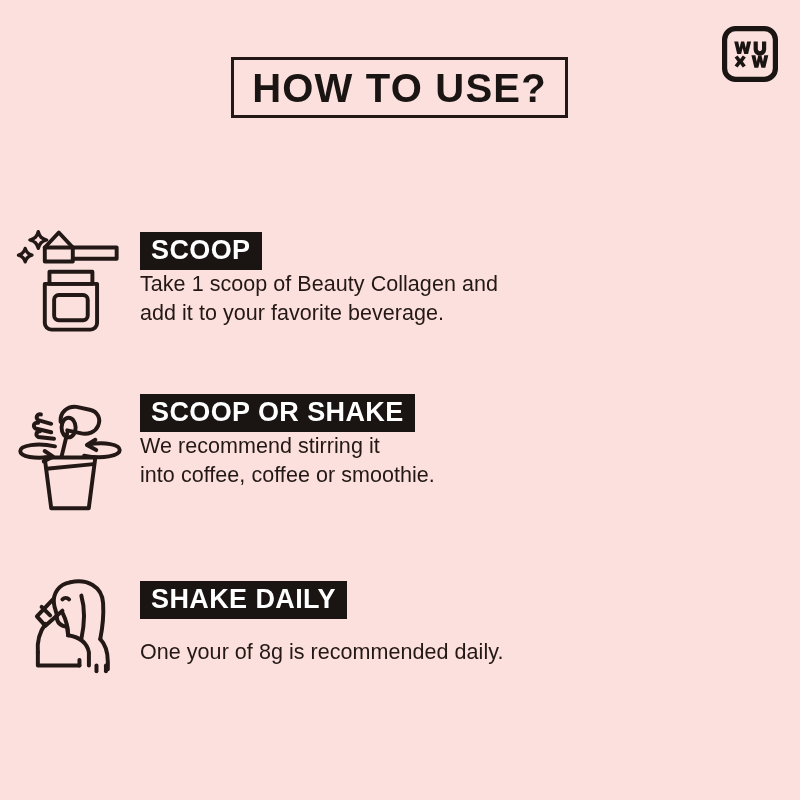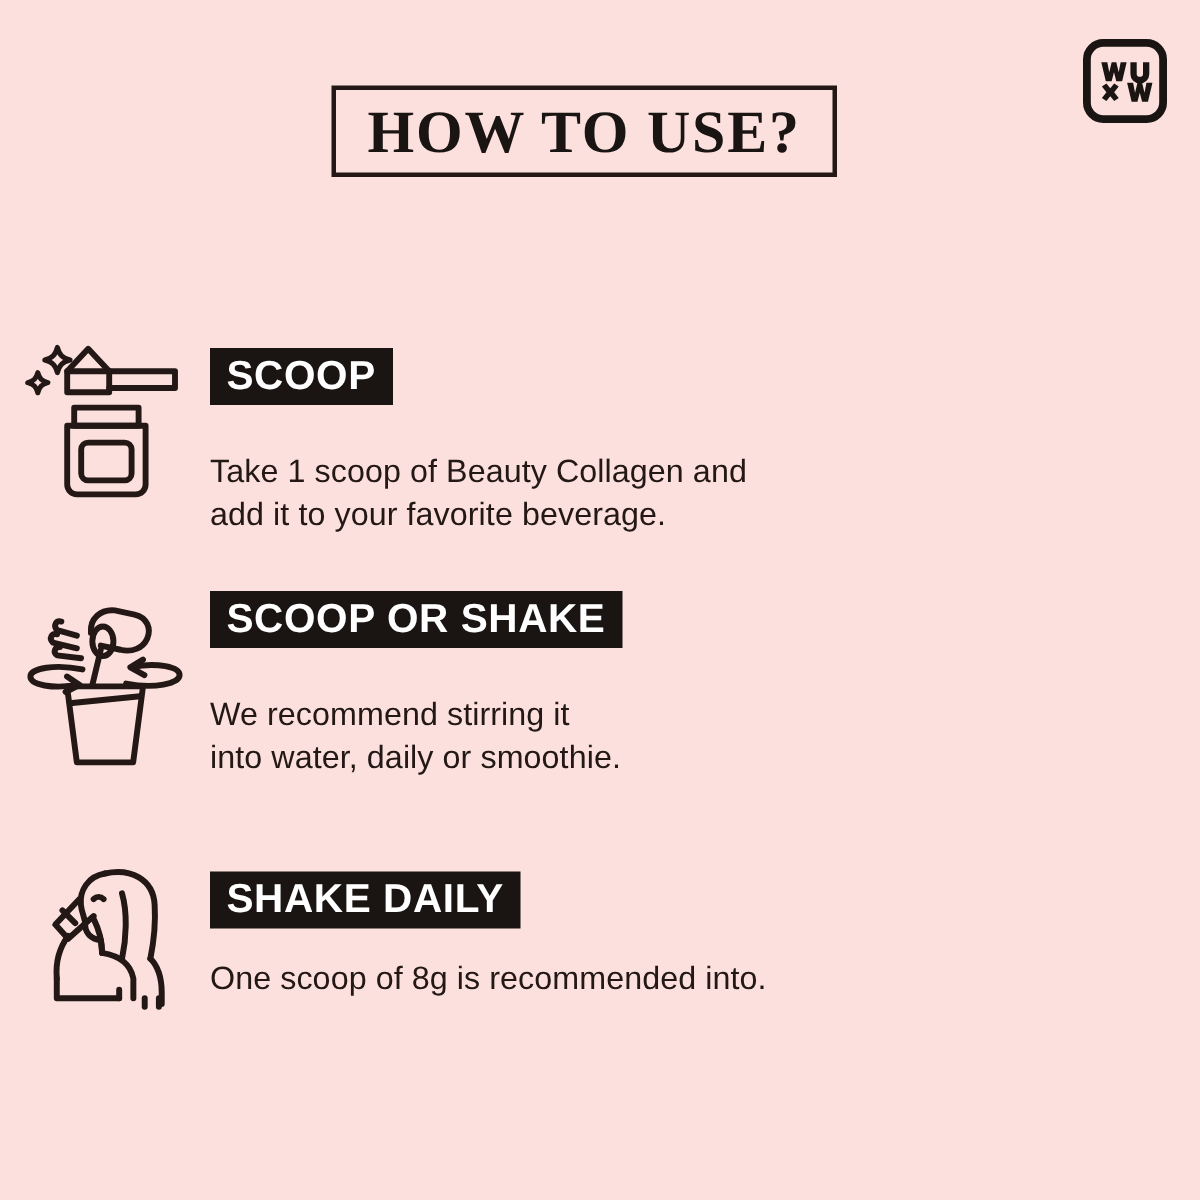--- a/index.html
+++ b/index.html
@@ -22,29 +22,28 @@
     top: 26px;
     left: 722px;
     width: 56px;
     height: 56px;
   }
 
   
   .title-box {
     position: absolute;
     top: 57px;
-    left: 221px;
+    left: 231px;
     width: 337px;
     height: 61px;
     border: 3px solid #231815;
     box-sizing: border-box;
     display: flex;
     align-items: center;
     justify-content: center;
-    font-family: Liberation Serif, serif;
   }
   .title-text {
     font-size: 40px;
     font-weight: bold;
     letter-spacing: 1.2px;
     color: #1a1413;
     line-height: 1;
     white-space: nowrap;
   }
 
@@ -85,21 +84,21 @@
     background: #1a1413;
     color: #ffffff;
     font-size: 27px;
     font-weight: bold;
     letter-spacing: 0.4px;
     padding: 4px 11px 6px 11px;
     line-height: 1.04;
     white-space: nowrap;
   }
   .step-desc {
-    margin-top: 30px;
+    margin-top: 0;
     font-size: 21.5px;
     line-height: 1.33;
     color: #231815;
     white-space: pre-line;
     letter-spacing: 0.05px;
   }
   .step-3 .step-desc { margin-top: 19px; }
 </style>
 </head>
 <body>
@@ -191,21 +190,21 @@
 
             <path d="M80 70 C100 74 118 70 118 64 C118 58 102 55 85 58"></path>
             <path d="M92 53 L83 58.5 L93 64"></path>
           </g>
         </svg>
       </span>
     </div>
     <div class="text-cell">
       <div class="step-label">SCOOP OR SHAKE</div>
       <div class="step-desc">We recommend stirring it
-into water, daily or smoothie.</div>
+into coffee, coffee or smoothie.</div>
     </div>
   </div>
 
   <div class="step step-3">
     <div class="icon-cell">
       <span>
         <svg viewBox="0 0 120 110" width="114" height="104">
           <g fill="none" stroke="#231815" stroke-width="4.2" stroke-linecap="round" stroke-linejoin="round">
 
             <path d="M60 12 C78 8 94 16 95 34 C96 50 94 62 92 72"></path>
@@ -230,17 +229,17 @@
             <path d="M88 100 L88 106"></path>
             <path d="M98 100 L98 106"></path>
 
             <path d="M70 100 L70 94"></path>
           </g>
         </svg>
       </span>
     </div>
     <div class="text-cell">
       <div class="step-label">SHAKE DAILY</div>
-      <div class="step-desc">One scoop of 8g is recommended into.</div>
+      <div class="step-desc">One your of 8g is recommended daily.</div>
     </div>
   </div>
 
 </div>
 
 </body></html>

